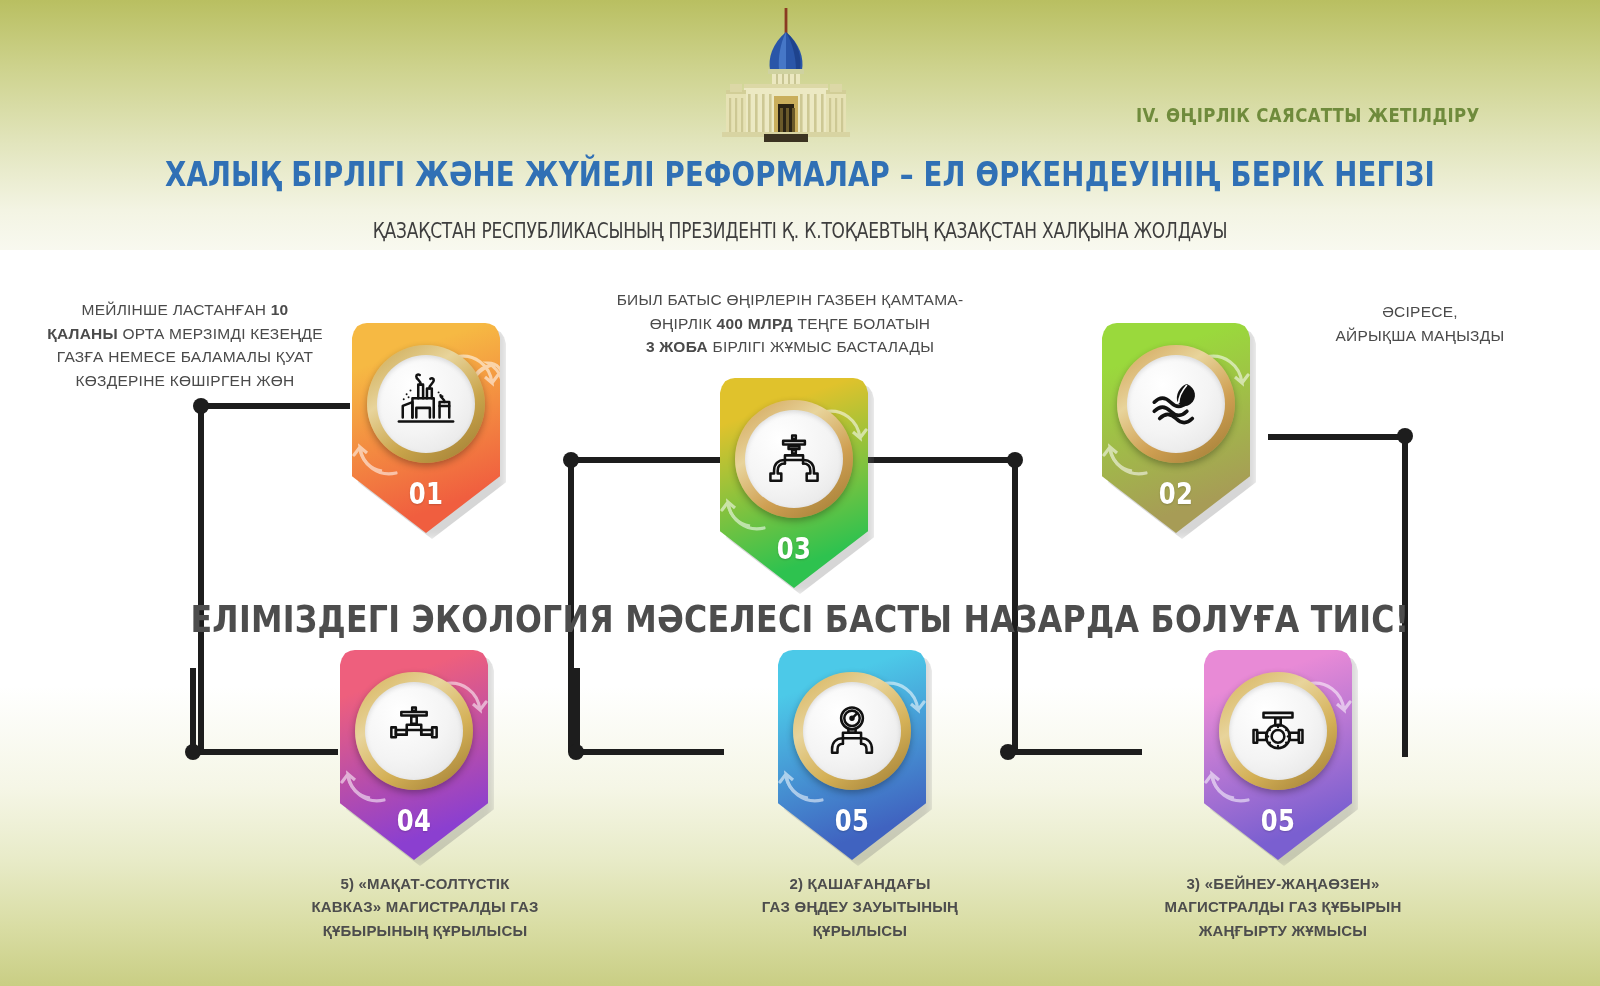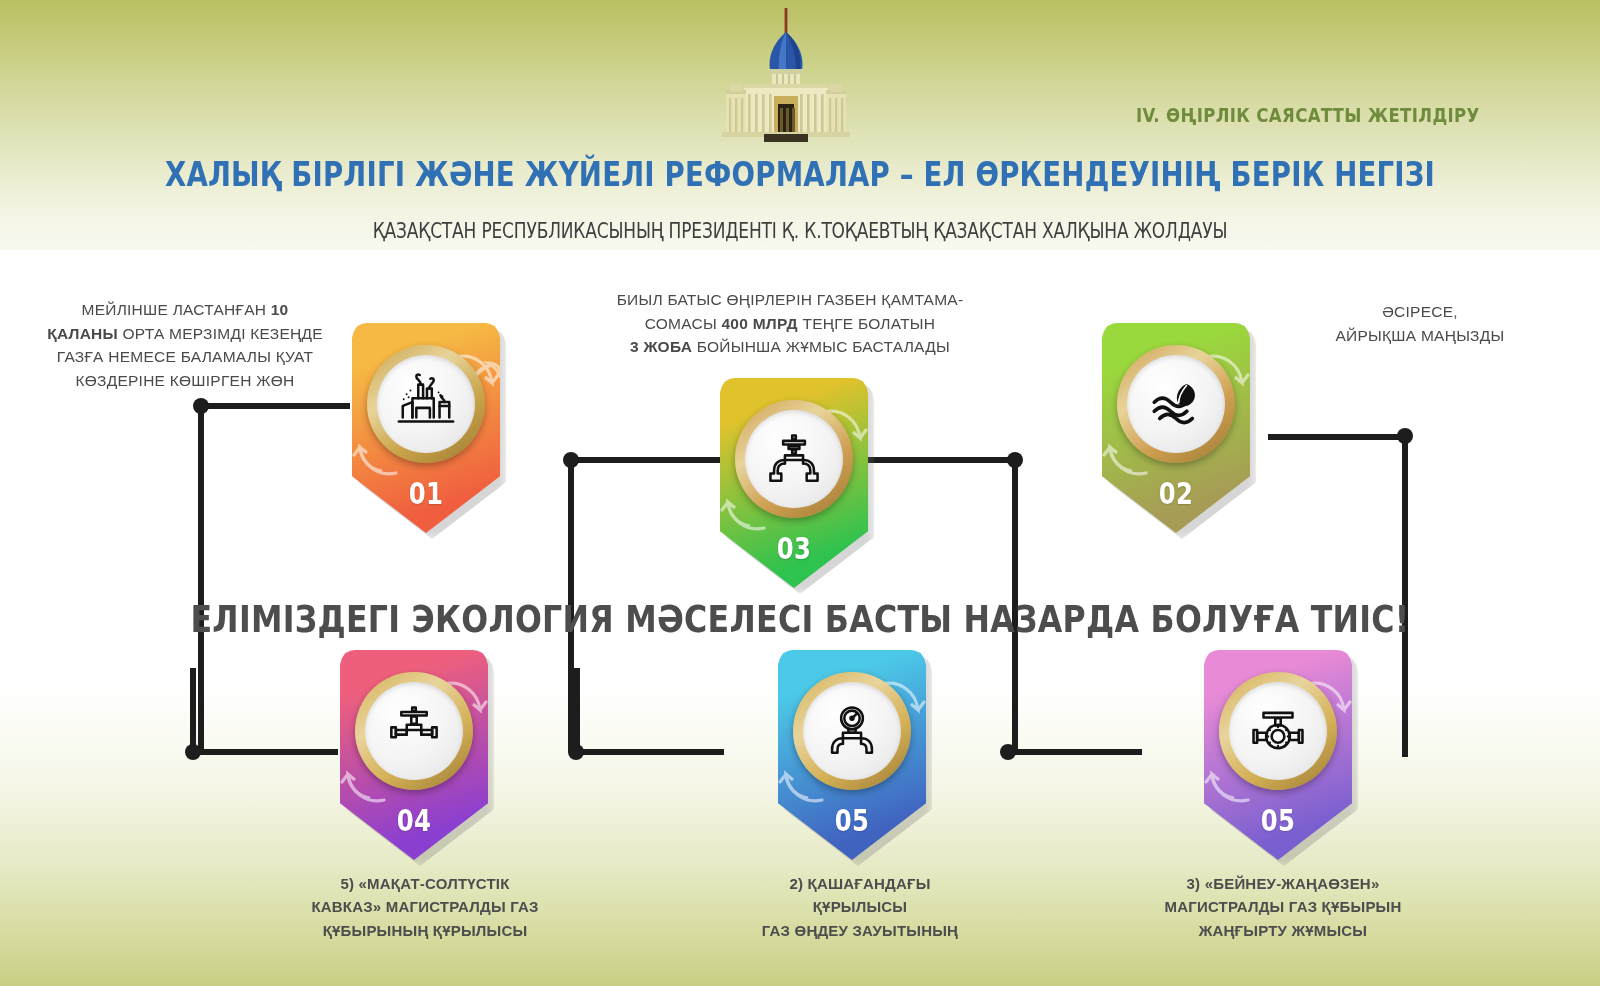--- a/index.html
+++ b/index.html
@@ -180,22 +180,22 @@
 <div class="subtitle">ҚАЗАҚСТАН РЕСПУБЛИКАСЫНЫҢ ПРЕЗИДЕНТІ  Қ. К.ТОҚАЕВТЫҢ  ҚАЗАҚСТАН ХАЛҚЫНА ЖОЛДАУЫ</div>
 
 <div class="desc desc-left">
     <div><span class="lt">МЕЙЛІНШЕ ЛАСТАНҒАН </span><span>10</span></div>
     <div><span>ҚАЛАНЫ</span><span class="lt"> ОРТА МЕРЗІМДІ КЕЗЕҢДЕ</span></div>
     <div><span class="lt">ГАЗҒА НЕМЕСЕ БАЛАМАЛЫ ҚУАТ</span></div>
     <div><span class="lt">КӨЗДЕРІНЕ КӨШІРГЕН ЖӨН</span></div>
   </div>
 <div class="desc desc-mid">
     <div><span class="lt">БИЫЛ БАТЫС ӨҢІРЛЕРІН ГАЗБЕН ҚАМТАМА-</span></div>
-    <div><span class="lt">СОМАСЫ </span><span>400 МЛРД</span><span class="lt"> ТЕҢГЕ БОЛАТЫН</span></div>
-    <div><span>3 ЖОБА</span><span class="lt"> БОЙЫНША ЖҰМЫС БАСТАЛАДЫ</span></div>
+    <div><span class="lt">ӨҢІРЛІК </span><span>400 МЛРД</span><span class="lt"> ТЕҢГЕ БОЛАТЫН</span></div>
+    <div><span>3 ЖОБА</span><span class="lt"> БІРЛІГІ ЖҰМЫС БАСТАЛАДЫ</span></div>
   </div>
 <div class="desc desc-right">
     <div><span class="lt">ӘСІРЕСЕ,</span></div>
     <div><span class="lt">АЙРЫҚША МАҢЫЗДЫ</span></div>
   </div>
 
 <div class="conn h" style="left:200px;top:403px;width:150px;"></div>
 <div class="conn v" style="left:198px;top:406px;height:345px;"></div>
 <div class="dot" style="left:193px;top:398px;"></div>
 <div class="conn h" style="left:198px;top:749px;width:140px;"></div>
@@ -416,20 +416,20 @@
 
 <div class="banner" style="color: rgb(77, 77, 77);">ЕЛІМІЗДЕГІ ЭКОЛОГИЯ МӘСЕЛЕСІ БАСТЫ НАЗАРДА БОЛУҒА ТИІС!</div>
 
 <div class="cap" style="left:275px;top:872px;width:300px;">
     <div>5) «МАҚАТ-СОЛТҮСТІК</div>
     <div>КАВКАЗ» МАГИСТРАЛДЫ ГАЗ</div>
     <div>ҚҰБЫРЫНЫҢ ҚҰРЫЛЫСЫ</div>
   </div>
 <div class="cap" style="left:720px;top:872px;width:280px;">
     <div>2) ҚАШАҒАНДАҒЫ</div>
+    <div>ГАЗ ӨҢДЕУ ЗАУЫТЫНЫҢ</div>
     <div>ҚҰРЫЛЫСЫ</div>
-    <div>ГАЗ ӨҢДЕУ ЗАУЫТЫНЫҢ</div>
   </div>
 <div class="cap" style="left:1128px;top:872px;width:310px;">
     <div>3) «БЕЙНЕУ-ЖАҢАӨЗЕН»</div>
     <div>МАГИСТРАЛДЫ ГАЗ ҚҰБЫРЫН</div>
     <div>ЖАҢҒЫРТУ ЖҰМЫСЫ</div>
   </div>
 
 </body></html>

